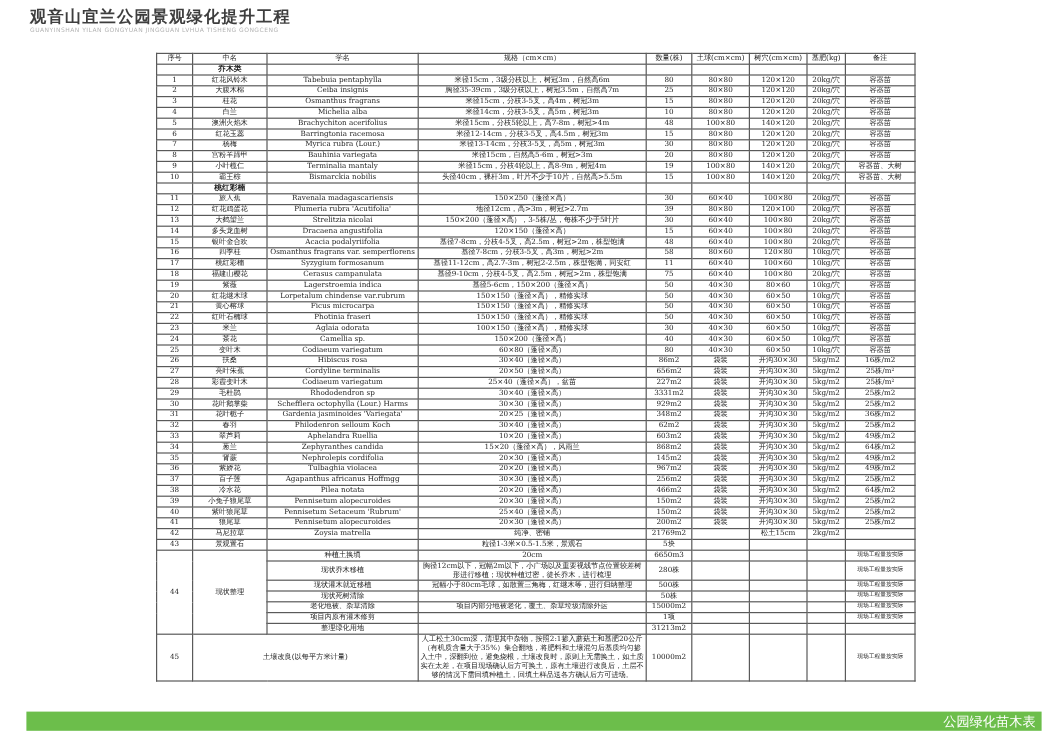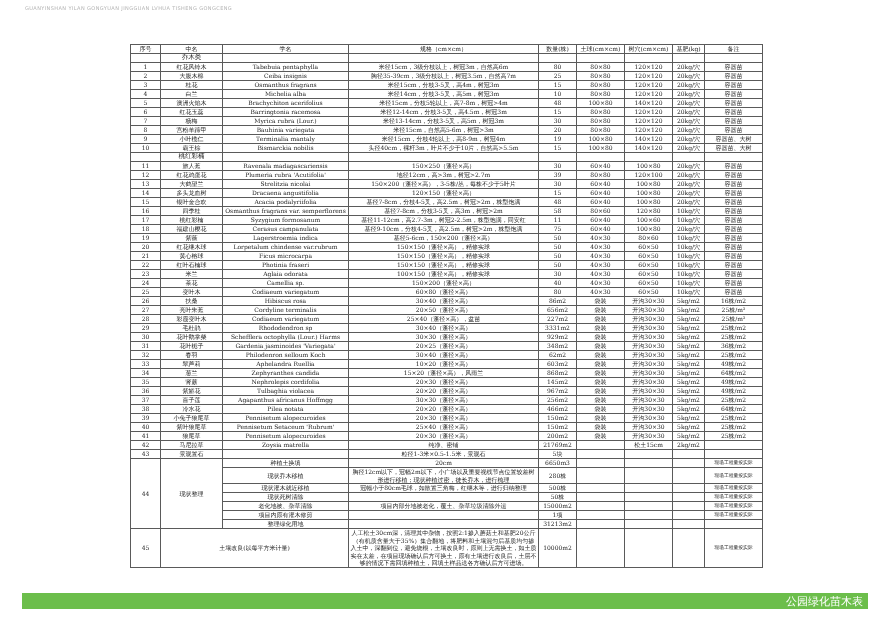--- a/index.html
+++ b/index.html
@@ -26,35 +26,36 @@
     border:1px solid #4d4d4d;
   }
   table.seedling td{
     border:0.6px solid #5a5a5a;
     font-size:6px;line-height:7.5px;height:9px;
     text-align:center;vertical-align:middle;
     overflow:hidden;white-space:nowrap;
     padding:0 1px;box-sizing:border-box;
   }
   table.seedling td.hd{font-size:6px;}
-  table.seedling td.sec{font-weight:normal;font-size:6.5px;}
+  table.seedling td.sec{font-weight:bold;font-size:6.5px;}
   table.seedling td.wrap{white-space:normal;line-height:7.5px;}
   table.seedling td.rm{font-size:4.8px;white-space:normal;line-height:5.5px;}
   .footer-bar{
     position:absolute;left:22px;top:593px;width:846px;height:16px;
     background:#6CBE4B;color:#ffffff;
     font-size:11px;line-height:18px;text-align:right;
     padding-right:5px;box-sizing:border-box;
     font-family:"DejaVu Sans",sans-serif;
   }
 </style>
 </head>
 <body>
 
 <div class="title-block">
+  <h1 class="main-title">观音山宜兰公园景观绿化提升工程</h1>
   <div class="sub-title">GUANYINSHAN YILAN GONGYUAN JINGGUAN LVHUA TISHENG GONGCENG</div>
 </div>
 
 <table class="seedling">
   <colgroup>
     <col style="width:30px">
       <col style="width:62px">
       <col style="width:126px">
     <col style="width:190px">
       <col style="width:38px">

